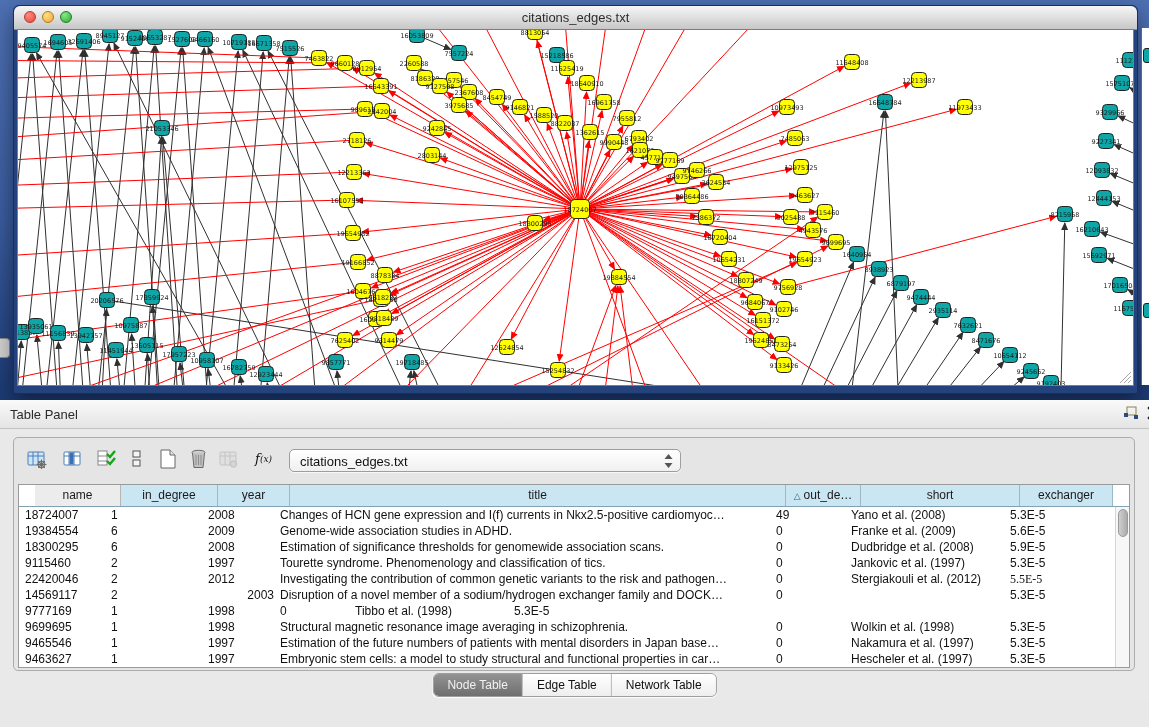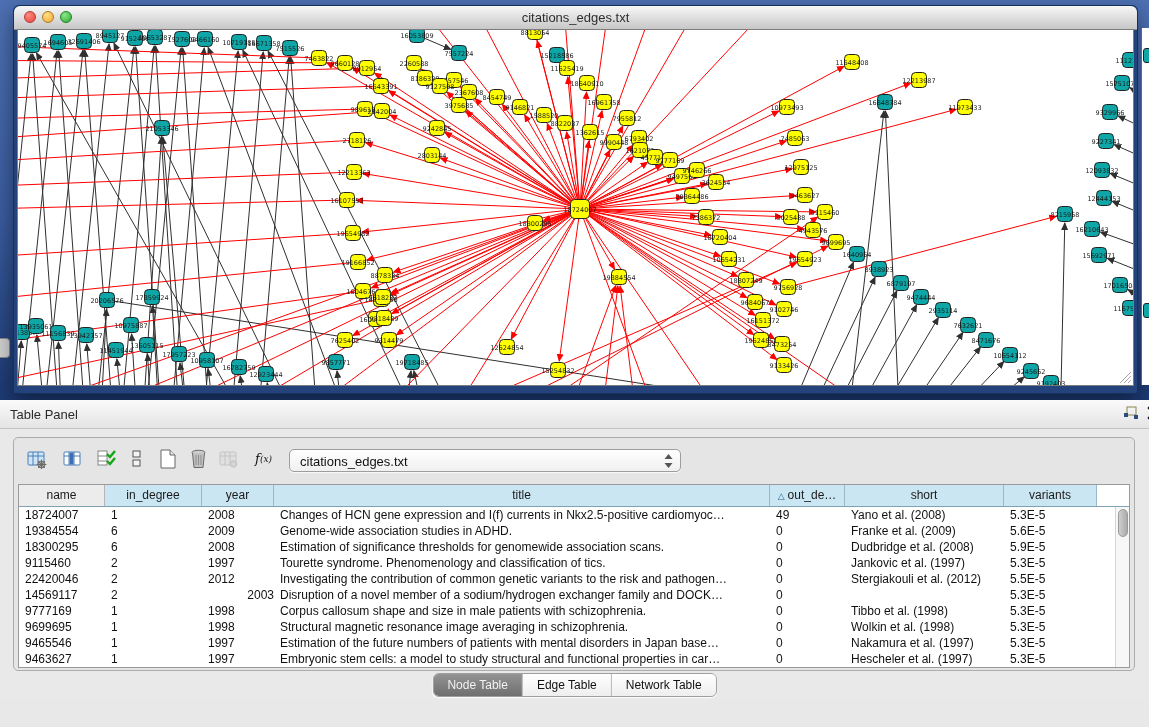--- a/index.html
+++ b/index.html
@@ -45,21 +45,21 @@
   .tbtn{position:absolute;top:8px;width:28px;height:28px;background:transparent;border:none;padding:2px;}
   .tbtn.dis{opacity:.5;}
   .combo{position:absolute;left:275px;top:11px;width:392px;height:23px;box-sizing:border-box;
          background:linear-gradient(180deg,#ffffff,#f0f0f0);border:1px solid #9d9d9d;
          border-radius:5px;box-shadow:0 1px 1px rgba(255,255,255,.8);}
   .combo-text{position:absolute;left:10px;top:4px;font-size:13px;color:#111;}
   .combo-arrows{position:absolute;right:7px;top:4px;}
 
   .table{position:absolute;left:4px;top:46px;width:1112px;height:184px;background:#fff;
          border:1px solid #9a9a9a;box-sizing:border-box;overflow:hidden;}
-  .thead{display:flex;height:21px;border-bottom:1px solid #7fa3b5;}
+  .thead{display:flex;height:21px;border-bottom:1px solid #7fa3b5;justify-content:center;}
   .th{box-sizing:border-box;height:21px;line-height:20px;text-align:center;font-size:12px;color:#1a1a1a;
       background:#cbe6f3;border-right:1px solid #9db8c6;overflow:hidden;white-space:nowrap;}
   .th.key{background:#ececec;border-right:1px solid #b5b5b5;}
   .th .sort{color:#2a6b8f;font-size:9px;margin-right:3px;}
   .tr{display:flex;height:16px;line-height:16px;}
   .td{box-sizing:border-box;padding-left:6px;font-size:12px;color:#111;
       overflow:hidden;white-space:nowrap;}
   .vscroll{position:absolute;right:0;top:22px;width:13px;height:161px;background:#f7f7f7;
            border-left:1px solid #d5d5d5;}
   .thumb{position:absolute;left:2px;top:2px;width:8px;height:26px;border-radius:5px;
@@ -874,21 +874,21 @@
       </div>
 
       <div class="table">
         <div class="thead" id="thead">
             <div class="th key" style="width: 86px;"><span>name</span></div>
             <div class="th" style="width: 97px;"><span>in_degree</span></div>
             <div class="th" style="width: 72px;"><span>year</span></div>
             <div class="th" style="width: 496px;"><span>title</span></div>
             <div class="th" style="width: 75px;"><span class="sort">△</span><span>out_de…</span></div>
             <div class="th" style="width: 159px;"><span>short</span></div>
-            <div class="th" style="width: 93px;"><span>variants</span></div>
+            <div class="th" style="width: 93px;"><span>exchanger</span></div>
           </div>
         <div id="tbody">
             <div class="tr">
               <div class="td" style="width: 86px;">18724007</div>
               <div class="td" style="width: 97px;">1</div>
               <div class="td" style="width: 72px;">2008</div>
               <div class="td" style="width: 496px;">Changes of HCN gene expression and I(f) currents in Nkx2.5-positive cardiomyoc…</div>
               <div class="td" style="width: 75px;">49</div>
               <div class="td" style="width: 159px;">Yano et al. (2008)</div>
               <div class="td" style="width: 93px;">5.3E-5</div>
@@ -920,36 +920,35 @@
               <div class="td" style="width: 159px;">Jankovic et al. (1997)</div>
               <div class="td" style="width: 93px;">5.3E-5</div>
             </div>
             <div class="tr">
               <div class="td" style="width: 86px;">22420046</div>
               <div class="td" style="width: 97px;">2</div>
               <div class="td" style="width: 72px;">2012</div>
               <div class="td" style="width: 496px;">Investigating the contribution of common genetic variants to the risk and pathogen…</div>
               <div class="td" style="width: 75px;">0</div>
               <div class="td" style="width: 159px;">Stergiakouli et al. (2012)</div>
-              <div class="td" style="width: 93px;">5.5E-5</div>
+              <div class="td" style="width: 93px; font-family: Liberation Serif, serif;">5.5E-5</div>
             </div>
             <div class="tr">
               <div class="td" style="width: 86px;">14569117</div>
               <div class="td" style="width: 97px;">2</div>
               <div class="td" style="width: 72px; text-align: right;">2003</div>
               <div class="td" style="width: 496px;">Disruption of a novel member of a sodium/hydrogen exchanger family and DOCK…</div>
               <div class="td" style="width: 75px;">0</div>
               <div class="td" style="width: 159px; margin-top: 28px;">de Silva et al. (2003)</div>
               <div class="td" style="width: 93px;">5.3E-5</div>
             </div>
             <div class="tr">
               <div class="td" style="width: 86px;">9777169</div>
               <div class="td" style="width: 97px;">1</div>
               <div class="td" style="width: 72px;">1998</div>
-              <div class="td" style="width: 496px;">Corpus callosum shape and size in male patients with schizophrenia.</div>
               <div class="td" style="width: 75px;">0</div>
               <div class="td" style="width: 159px;">Tibbo et al. (1998)</div>
               <div class="td" style="width: 93px;">5.3E-5</div>
             </div>
             <div class="tr">
               <div class="td" style="width: 86px;">9699695</div>
               <div class="td" style="width: 97px;">1</div>
               <div class="td" style="width: 72px;">1998</div>
               <div class="td" style="width: 496px;">Structural magnetic resonance image averaging in schizophrenia.</div>
               <div class="td" style="width: 75px;">0</div>

